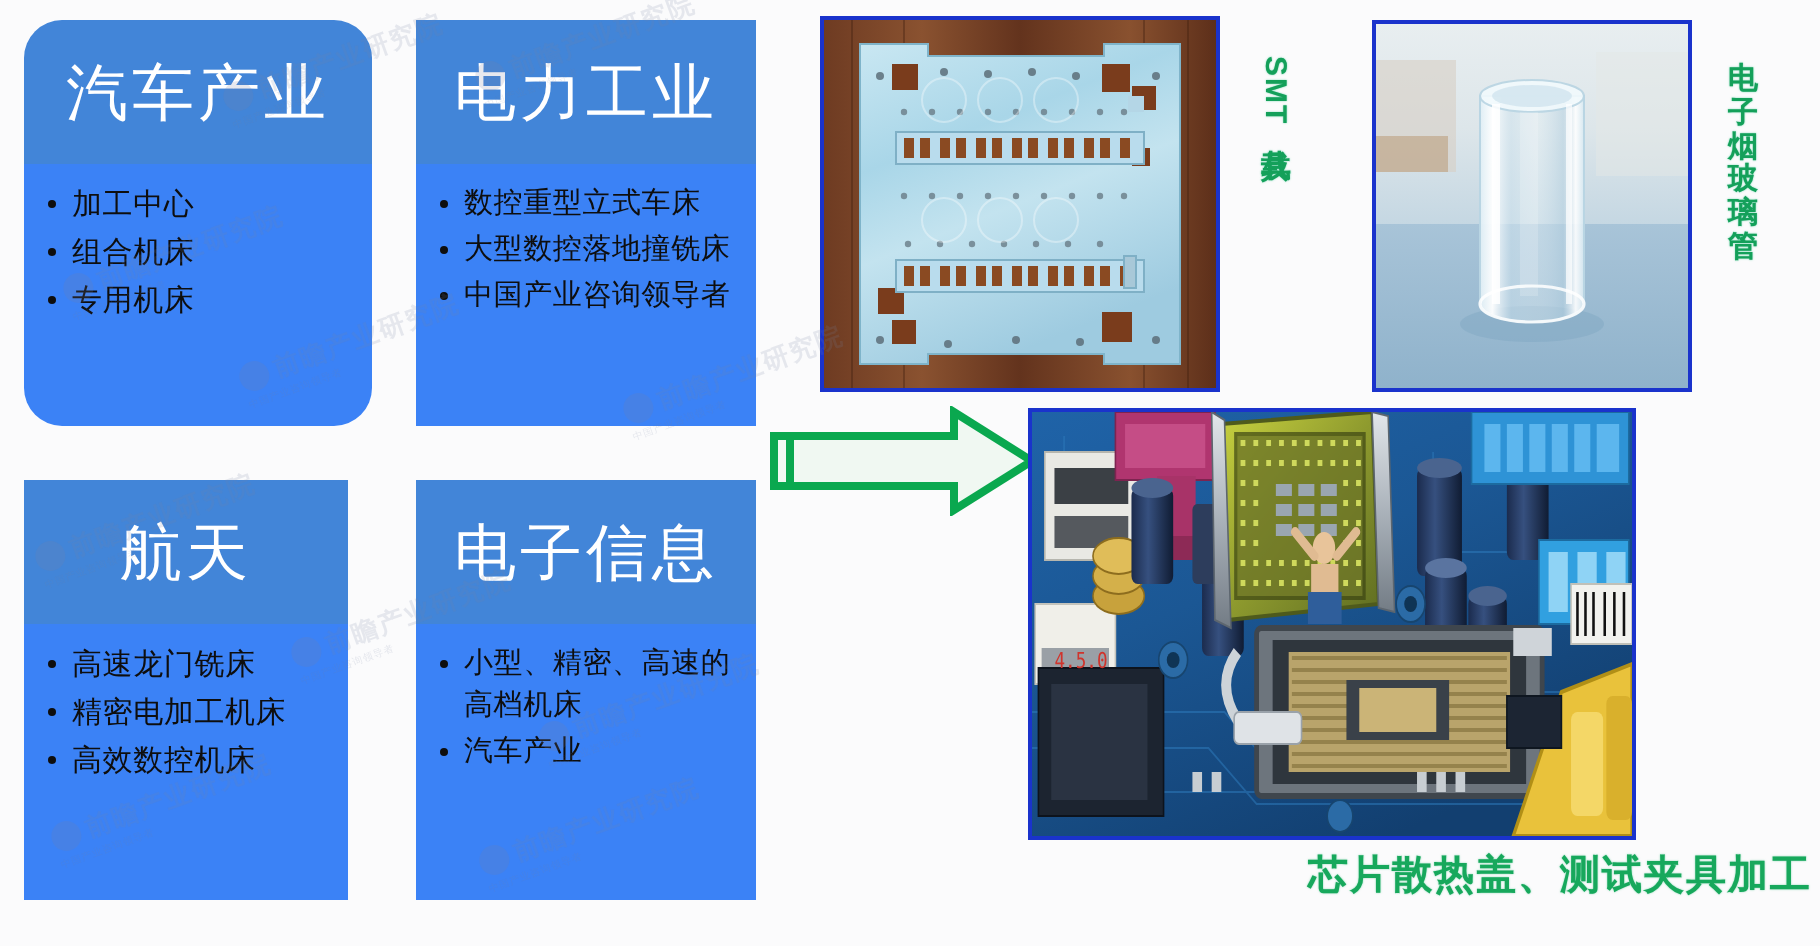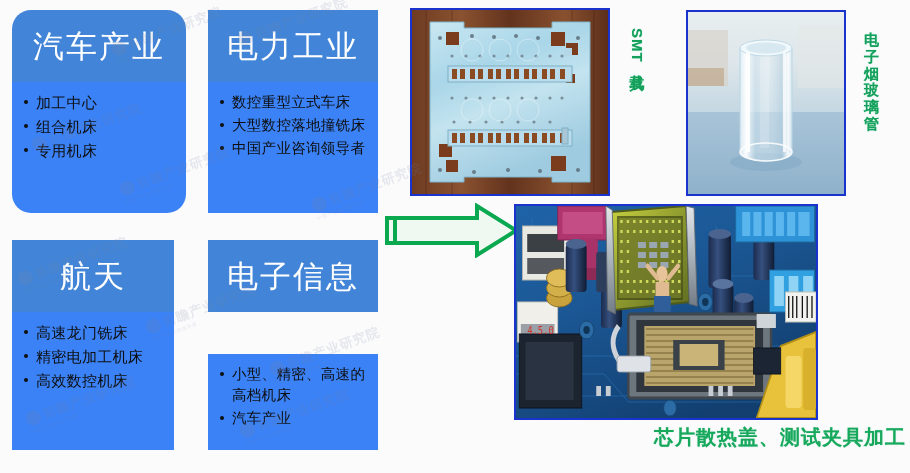--- a/index.html
+++ b/index.html
@@ -43,21 +43,21 @@
     width:4px;height:4px;border-radius:50%;
     background:#0e0e0e;
   }
 
   #card-auto   {left:12px; top:10px;  width:174px;height:203px;border-radius:19px;}
   #card-auto .card-header   {height:72px;}
   #card-power  {left:208px;top:10px;  width:170px;height:203px;}
   #card-power .card-header  {height:72px;}
   #card-aero   {left:12px; top:240px; width:162px;height:210px;}
   #card-aero .card-header   {height:72px;}
-  #card-elec   {left:208px;top:240px; width:170px;height:210px;gap:42px;}
+  #card-elec   {left:208px;top:240px; width:170px;height:210px;}
   #card-elec .card-header   {height:72px;}
 
   #card-power .bullets li,
   #card-elec  .bullets li{font-size:14.5px;}
 
   
   #arrow{position:absolute;left:385px;top:203px;width:135px;height:55px;}
 
   
   .photo{position:absolute;border:2px solid #1a33cc;box-sizing:border-box;overflow:hidden;background:#666;}

